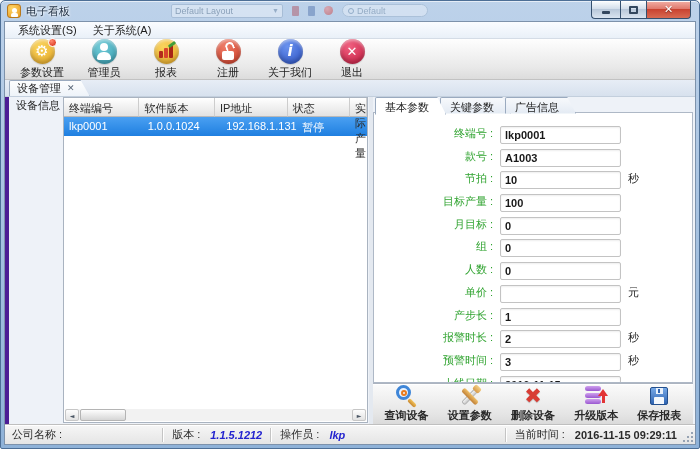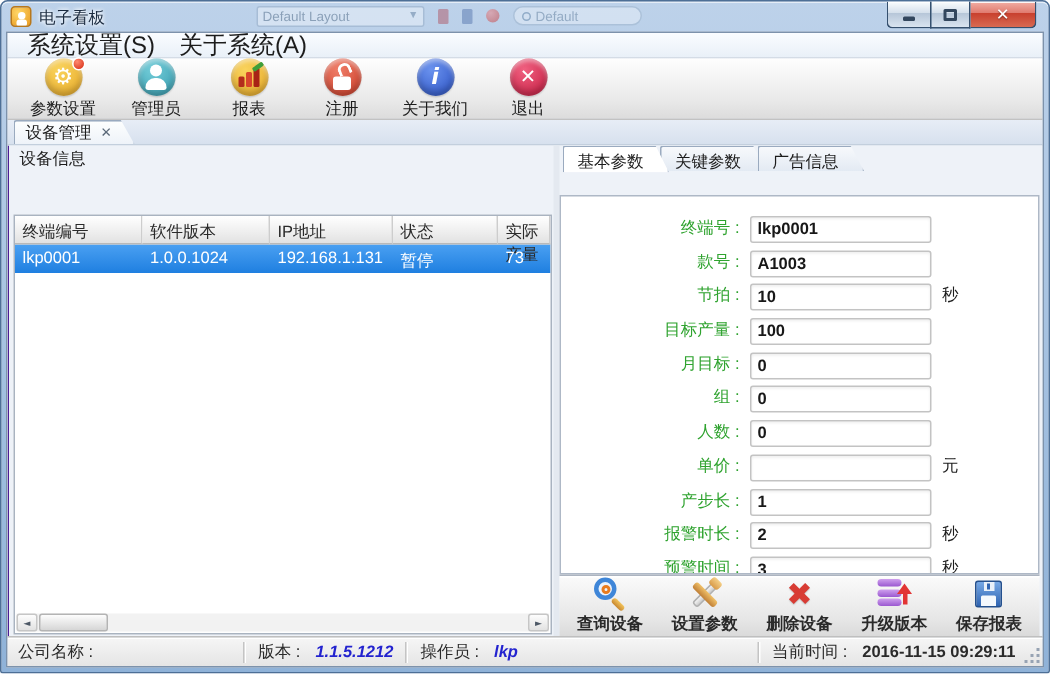--- a/index.html
+++ b/index.html
@@ -36,21 +36,21 @@
     background: linear-gradient(#f2b0a6, #e07a6e 45%, #c8402e 46%, #d86a52); color: #fff; font-size: 11px; font-weight: bold; text-shadow: 0 1px 1px rgba(0,0,0,.4); }
   .glyph-min { width: 8px; height: 3px; background: #33475e; border-radius: 1px; margin-top: 6px; }
   .glyph-max { width: 9px; height: 8px; border: 2px solid #33475e; border-radius: 1px; }
 
   
   .client { position: absolute; left: 3px; right: 3px; top: 20px; bottom: 3px;
     background: #eef2f8; border: 1px solid #7d92ab; display: flex; flex-direction: column; overflow: hidden; }
 
   .menubar { height: 17px; background: linear-gradient(#fafcff, #e9f0f8); border-bottom: 1px solid #d4dce6;
     display: flex; align-items: center; padding-left: 6px; gap: 2px; }
-  .menu-item { font-size: 16px; color: #1c1c1c; padding: 1px 7px; }
+  .menu-item { font-size: 11px; color: #1c1c1c; padding: 1px 7px; }
 
   .toolbar { height: 41px; background: linear-gradient(#fefefe, #e9e9e9 70%, #dcdcdc); border-bottom: 1px solid #c2c2c2;
     display: flex; align-items: center; padding-left: 6px; }
   .tbtn { width: 62px; height: 39px; display: flex; flex-direction: column; align-items: center; justify-content: center; gap: 1px; }
   .tico { width: 25px; height: 25px; border-radius: 50%; position: relative; flex: 0 0 auto;
     box-shadow: inset 0 -3px 4px rgba(0,0,0,.22), inset 0 2px 3px rgba(255,255,255,.5), 0 1px 1px rgba(0,0,0,.15); }
   .tico-gold    { background: radial-gradient(circle at 38% 30%, #f9d35c, #e7a827); }
   .tico-teal    { background: radial-gradient(circle at 38% 30%, #72ccd8, #359aad); }
   .tico-red     { background: radial-gradient(circle at 38% 30%, #ef7d68, #c93a25); }
   .tico-blue    { background: radial-gradient(circle at 38% 30%, #6a92ee, #2a50c2); }
@@ -77,41 +77,41 @@
     display: flex; align-items: flex-end; padding-left: 4px; }
   .doc-tab { height: 16px; display: flex; align-items: center; gap: 6px; padding: 0 14px 0 7px;
     background: linear-gradient(#fdfefe, #eef3f9); border: 1px solid #9aaabf; border-bottom: none;
     clip-path: polygon(0 0, calc(100% - 9px) 0, 100% 100%, 0 100%);
     font-size: 11px; color: #1c1c1c; border-radius: 2px 0 0 0; }
   .doc-tab-close { font-size: 9px; color: #5a6878; line-height: 1; }
 
   .main { flex: 1; display: flex; background: #eef2f8; overflow: hidden; }
 
   
-  .left-panel { width: 364px; display: flex; flex-direction: column; border-left: 1px solid #4c1d95; gap: 32px; }
+  .left-panel { width: 364px; display: flex; flex-direction: row; border-left: 4px solid #4c1d95; }
   .group-title { height: 14px; font-size: 11px; color: #1c1c1c; padding: 1px 0 0 7px; }
   .table-box { flex: 1; margin: 0 1px 1px 3px; border: 1px solid #a9b3c0; background: #fff; position: relative; overflow: hidden; }
   .trow { display: flex; width: 100%; }
   .th { height: 19px; font-size: 11px; color: #2a2a2a; padding: 3px 0 0 5px;
     background: linear-gradient(#ffffff, #eeeeee 60%, #e2e2e2); border-right: 1px solid #cdcdcd; border-bottom: 1px solid #b9b9b9; }
   .td { height: 19px; font-size: 11px; padding: 3px 0 0 5px; overflow: hidden; white-space: nowrap; }
   .row-selected { background: linear-gradient(#4aa0f2, #1f7fe0); }
   .row-selected .td { color: #fff; }
   .c1 { width: 85px; } .c2 { width: 85px; } .c3 { width: 82px; } .c4 { width: 70px; } .c5 { flex: 1; }
   .hscroll { position: absolute; left: 1px; right: 1px; bottom: 1px; height: 12px; background: #f2f2f2; display: flex; align-items: stretch; }
   .sbtn { width: 14px; background: linear-gradient(#fdfdfd, #e2e2e2); border: 1px solid #c6c6c6; border-radius: 2px;
     display: flex; align-items: center; justify-content: center; font-size: 6px; color: #4d5866; font-family: "DejaVu Sans", sans-serif; }
   .sthumb { width: 46px; margin-left: 1px; background: linear-gradient(#fdfdfd, #d6d6d6); border: 1px solid #b4b4b4; border-radius: 2px; }
   .sspacer { flex: 1; }
 
   .splitter { width: 4px; background: #e4e9f0; }
 
   
   .right-panel { flex: 1; display: flex; flex-direction: column; margin-right: 2px; }
-  .ptabs { height: 34px; display: flex; align-items: flex-start; padding-left: 2px; position: relative; z-index: 2; }
+  .ptabs { height: 16px; display: flex; align-items: center; padding-left: 2px; position: relative; z-index: 2; }
   .ptab { height: 17px; font-size: 11px; color: #1c1c1c; padding: 2px 16px 0 9px; margin-right: -6px;
     border: 1px solid #9aaabf; border-bottom: none; border-radius: 2px 0 0 0;
     clip-path: polygon(0 0, calc(100% - 9px) 0, 100% 100%, 0 100%);
     background: linear-gradient(#f7f9fc, #e3eaf3); }
   .ptab-active { background: #fff; height: 18px; margin-bottom: -1px; z-index: 3; position: relative; }
   .form { flex: 1; background: #fff; border: 1px solid #aeb8c6; margin-top: -1px; overflow: hidden; padding-top: 13px; }
   .frow { height: 22.7px; display: flex; align-items: flex-start; }
   .flabel { width: 126px; text-align: right; font-size: 11px; color: #2fa32f; padding-right: 7px; white-space: nowrap; }
   .finput { width: 121px; height: 18px; border: 1px solid #c3c3c3; border-radius: 2px; padding: 0 4px;
     font-size: 11px; font-weight: bold; color: #181818; box-shadow: inset 0 1px 2px rgba(0,0,0,.07); outline: none; background: #fff; }

